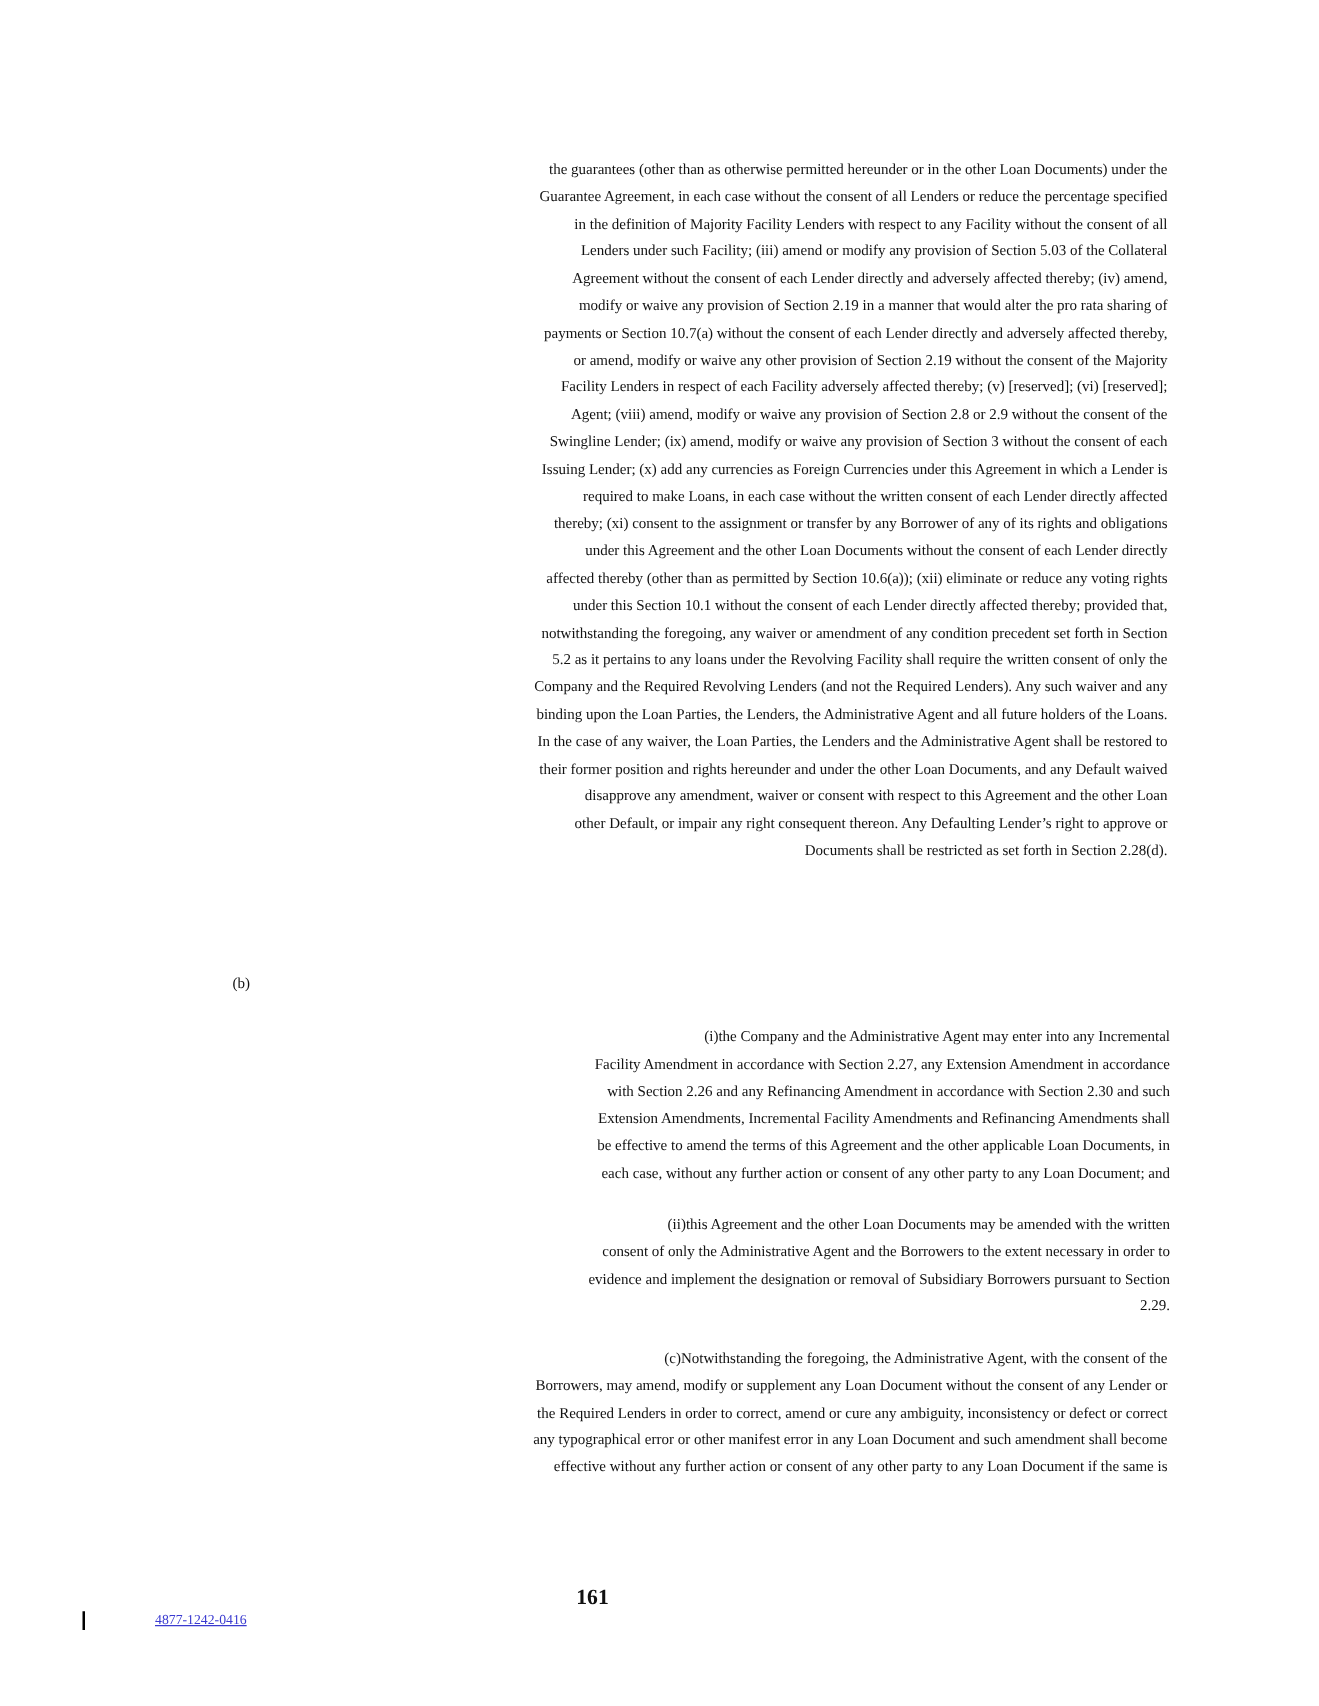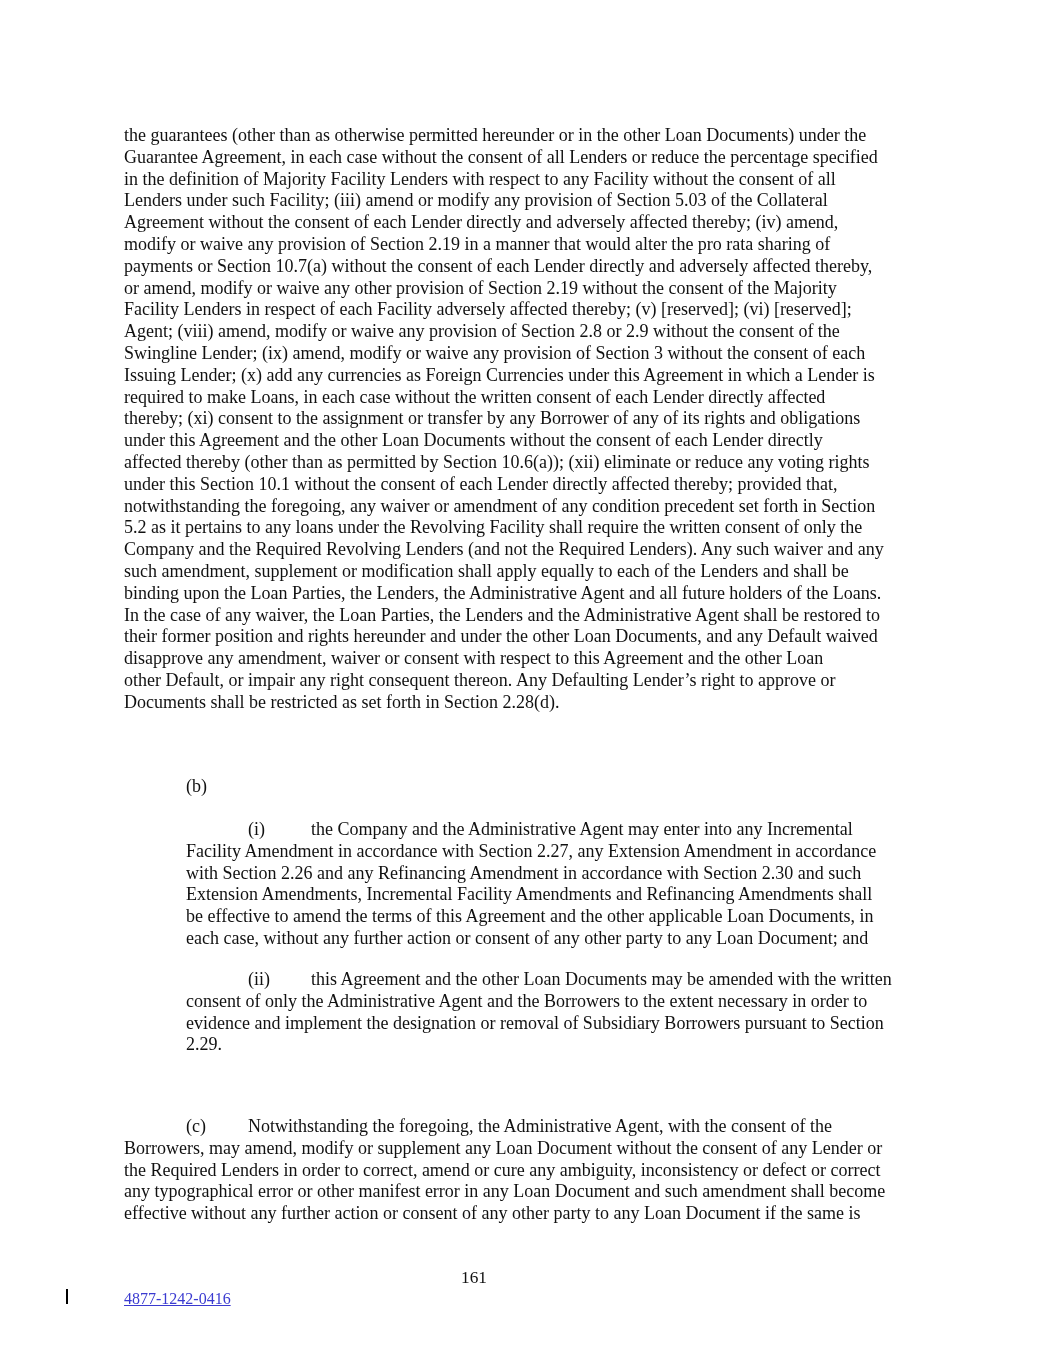--- a/index.html
+++ b/index.html
@@ -1,31 +1,31 @@
 <!DOCTYPE html>
 <html><head>
 <meta charset="utf-8">
 <style>
   html, body { margin: 0; padding: 0; background: #ffffff; }
   body { width: 1055px; height: 1365px; position: relative; overflow: hidden;
          font-family: "Liberation Serif", "DejaVu Serif", serif; color: #111; }
   .page { position: absolute; left: 0; top: 0; width: 1055px; height: 1365px; }
-  .para { position: absolute; font-size: 18px; line-height: 21.8px; margin: 0; }
+  .para { position: absolute; font-size: 12px; line-height: 21.8px; margin: 0; text-align: right; }
   .line { display: block; white-space: nowrap; }
   #p1 { left: 124px; top: 125px; width: 810px; }
   #pb { left: 186px; top: 776px; }
   #pi { left: 186px; top: 819px; width: 750px; }
   #pii { left: 186px; top: 969px; width: 750px; }
-  #pc { left: 124px; top: 1116px; width: 810px; }
+  #pc { left: 124px; top: 1076px; width: 810px; }
   .num { display: inline-block; }
   .num-i { margin-left: 62px; width: 63px; }
   .num-c { margin-left: 62px; width: 62px; }
   .page-number { position: absolute; left: 0; width: 948px; top: 1268px; text-align: center;
-                 font-size: 17.3px; }
-  .doc-id { position: absolute; left: 124px; top: 1290px; font-size: 16px; color: #3a3ad0;
+                 font-size: 17.3px; font-weight: bold; }
+  .doc-id { position: absolute; left: 124px; top: 1290px; font-size: 11px; color: #3a3ad0;
             text-decoration: underline; }
   .change-bar { position: absolute; left: 66px; top: 1289px; width: 2px; height: 15px; background: #000; }
 </style>
 </head>
 <body>
 
 <div class="page">
 
   <div class="para" id="p1">
       <span class="line">the guarantees (other than as otherwise permitted hereunder or in the other Loan Documents) under the</span>
@@ -41,21 +41,20 @@
       <span class="line">Swingline Lender; (ix) amend, modify or waive any provision of Section 3 without the consent of each</span>
       <span class="line">Issuing Lender; (x) add any currencies as Foreign Currencies under this Agreement in which a Lender is</span>
       <span class="line">required to make Loans, in each case without the written consent of each Lender directly affected</span>
       <span class="line">thereby; (xi) consent to the assignment or transfer by any Borrower of any of its rights and obligations</span>
       <span class="line">under this Agreement and the other Loan Documents without the consent of each Lender directly</span>
       <span class="line">affected thereby (other than as permitted by Section 10.6(a)); (xii) eliminate or reduce any voting rights</span>
       <span class="line">under this Section 10.1 without the consent of each Lender directly affected thereby; provided that,</span>
       <span class="line">notwithstanding the foregoing, any waiver or amendment of any condition precedent set forth in Section</span>
       <span class="line">5.2 as it pertains to any loans under the Revolving Facility shall require the written consent of only the</span>
       <span class="line">Company and the Required Revolving Lenders (and not the Required Lenders). Any such waiver and any</span>
-      <span class="line">such amendment, supplement or modification shall apply equally to each of the Lenders and shall be</span>
       <span class="line">binding upon the Loan Parties, the Lenders, the Administrative Agent and all future holders of the Loans.</span>
       <span class="line">In the case of any waiver, the Loan Parties, the Lenders and the Administrative Agent shall be restored to</span>
       <span class="line">their former position and rights hereunder and under the other Loan Documents, and any Default waived</span>
       <span class="line">disapprove any amendment, waiver or consent with respect to this Agreement and the other Loan</span>
       <span class="line">other Default, or impair any right consequent thereon. Any Defaulting Lender’s right to approve or</span>
       <span class="line">Documents shall be restricted as set forth in Section 2.28(d).</span>
     </div>
 
   <div class="para" id="pb">(b)</div>
 

